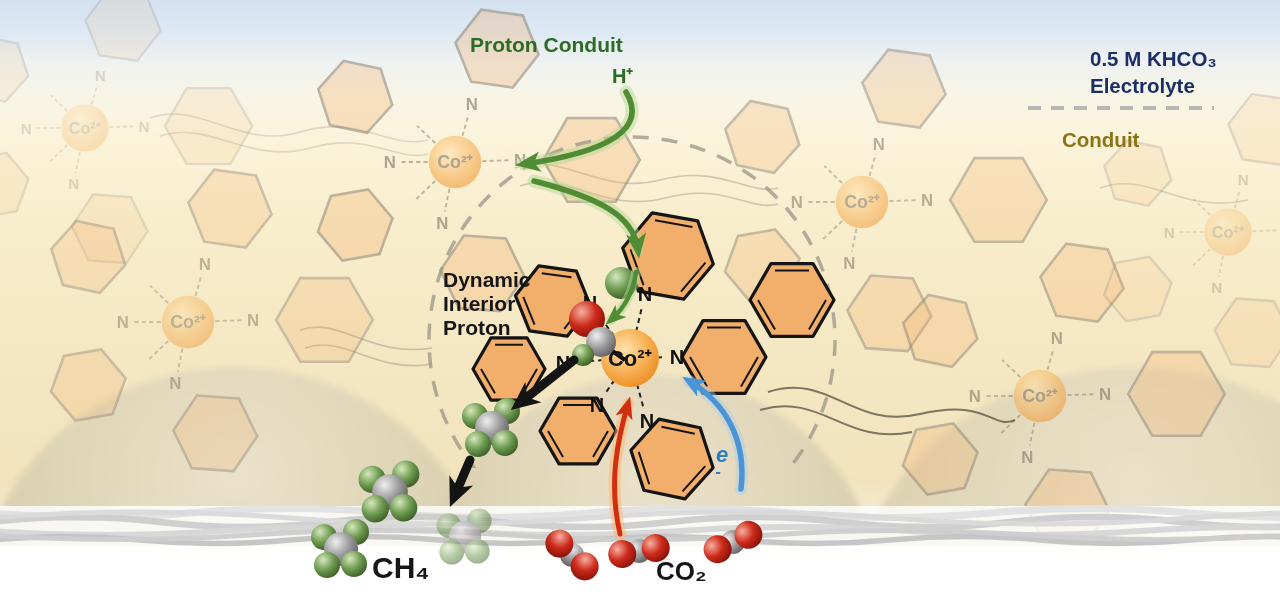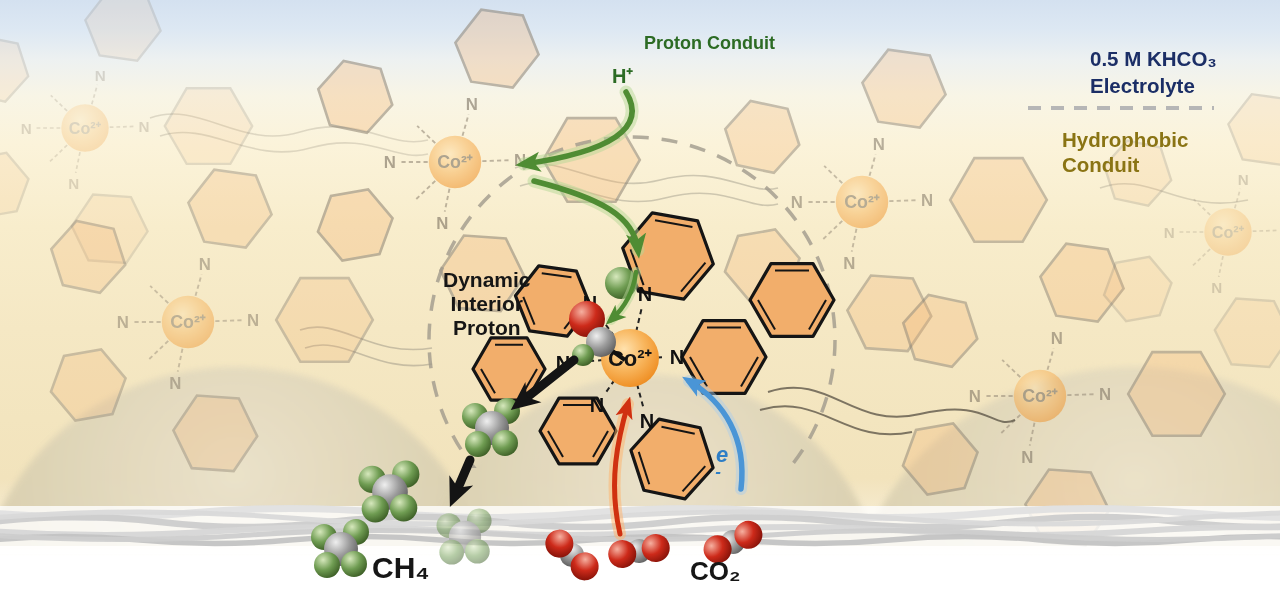--- a/index.html
+++ b/index.html
@@ -6,29 +6,29 @@
   .stage{
     position:relative;width:1280px;height:598px;overflow:hidden;
     font-family:"Liberation Sans", sans-serif;
     background:linear-gradient(180deg,
       #d4e1f0 0%, #dde8f3 5%, #edf1f1 10%, #f8f5e6 16%,
       #fbf3da 24%, #f8edcc 38%, #f5e8c4 55%, #f3e5bf 70%,
       #f2e3bc 80%, #f6ecd2 87%, #ffffff 93%, #ffffff 100%);
   }
   svg{position:absolute;left:0;top:0;}
   .lbl{position:absolute;font-weight:bold;white-space:nowrap;}
-  .proton-title{left:470px;top:33px;width:305px;text-align:right;font-size:18px;color:var(--proton-green);}
+  .proton-title{left:470px;top:33px;width:305px;text-align:left;font-size:21px;color:var(--proton-green);}
   .proton-ion{left:470px;top:62px;width:305px;text-align:center;font-size:20px;color:var(--proton-green);}
   .electrolyte{left:1090px;top:45px;font-size:20.5px;line-height:27px;color:var(--electrolyte-navy);}
   .legend-divider{position:absolute;left:1028px;top:106px;width:186px;height:4px;
     background:repeating-linear-gradient(90deg,#b6b6b6 0 13px, transparent 13px 23px);}
   .hydrophobic{left:1062px;top:127px;font-size:20.5px;line-height:25px;color:var(--hydrophobic-olive);}
-  .pocket{left:443px;top:268px;font-size:21px;line-height:24px;color:var(--label-black);text-align:center;}
+  .pocket{left:443px;top:268px;font-size:21px;line-height:24px;color:var(--label-black);}
   .ch4{left:372px;top:551px;font-size:30px;color:var(--label-black);}
-  .co2{left:656px;top:556px;font-size:26px;color:var(--label-black);margin-left:34px;}
+  .co2{left:656px;top:556px;font-size:26px;color:var(--label-black);}
   .electron{left:700px;top:444px;width:44px;text-align:center;color:var(--electron-blue);font-style:italic;}
   .electron .base{font-size:22px;font-weight:bold;display:block;line-height:22px;}
   .electron .charge{font-size:17px;font-weight:bold;display:block;line-height:12px;margin-left:-8px;}
   .pocket-circle{fill:none;stroke:var(--pocket-dash);stroke-width:3.5;stroke-dasharray:16 13;opacity:.8;}
   .halo{fill:none;stroke-linecap:round;opacity:.5;}
   .halo.green{stroke:var(--arrow-green-glow);stroke-width:13;}
   .halo.green.sm{stroke-width:10;}
   .halo.red{stroke:var(--arrow-red-glow);stroke-width:12;}
   .halo.blue{stroke:var(--arrow-blue-glow);stroke-width:12;opacity:.45;}
   .arr{fill:none;stroke-linecap:round;}
@@ -365,21 +365,20 @@
   <div class="lbl proton-ion">H⁺</div>
 
   <div class="lbl electrolyte">
     <div>0.5 M KHCO₃</div>
     <div>Electrolyte</div>
   </div>
 
   <div class="legend-divider"></div>
 
   <div class="lbl hydrophobic">
-    <div>Hydrophobic</div>
     <div>Conduit</div>
   </div>
 
   <div class="lbl pocket">
     <div>Dynamic</div>
     <div>Interior</div>
     <div>Proton</div>
   </div>
 
   <div class="lbl ch4">CH₄</div>

